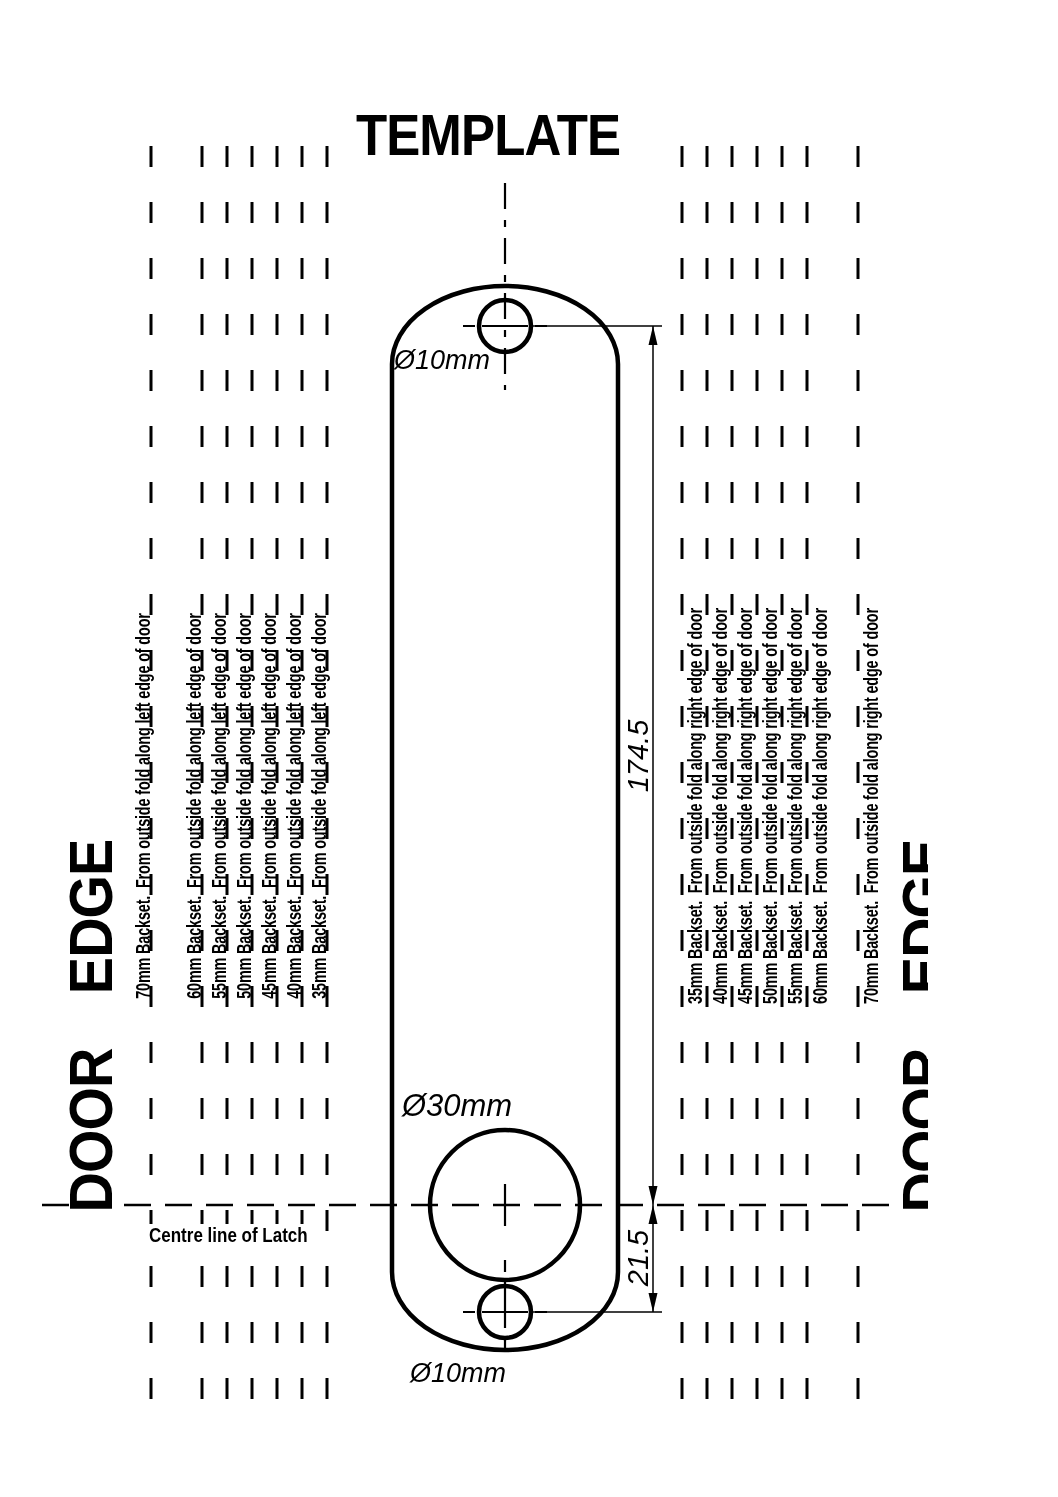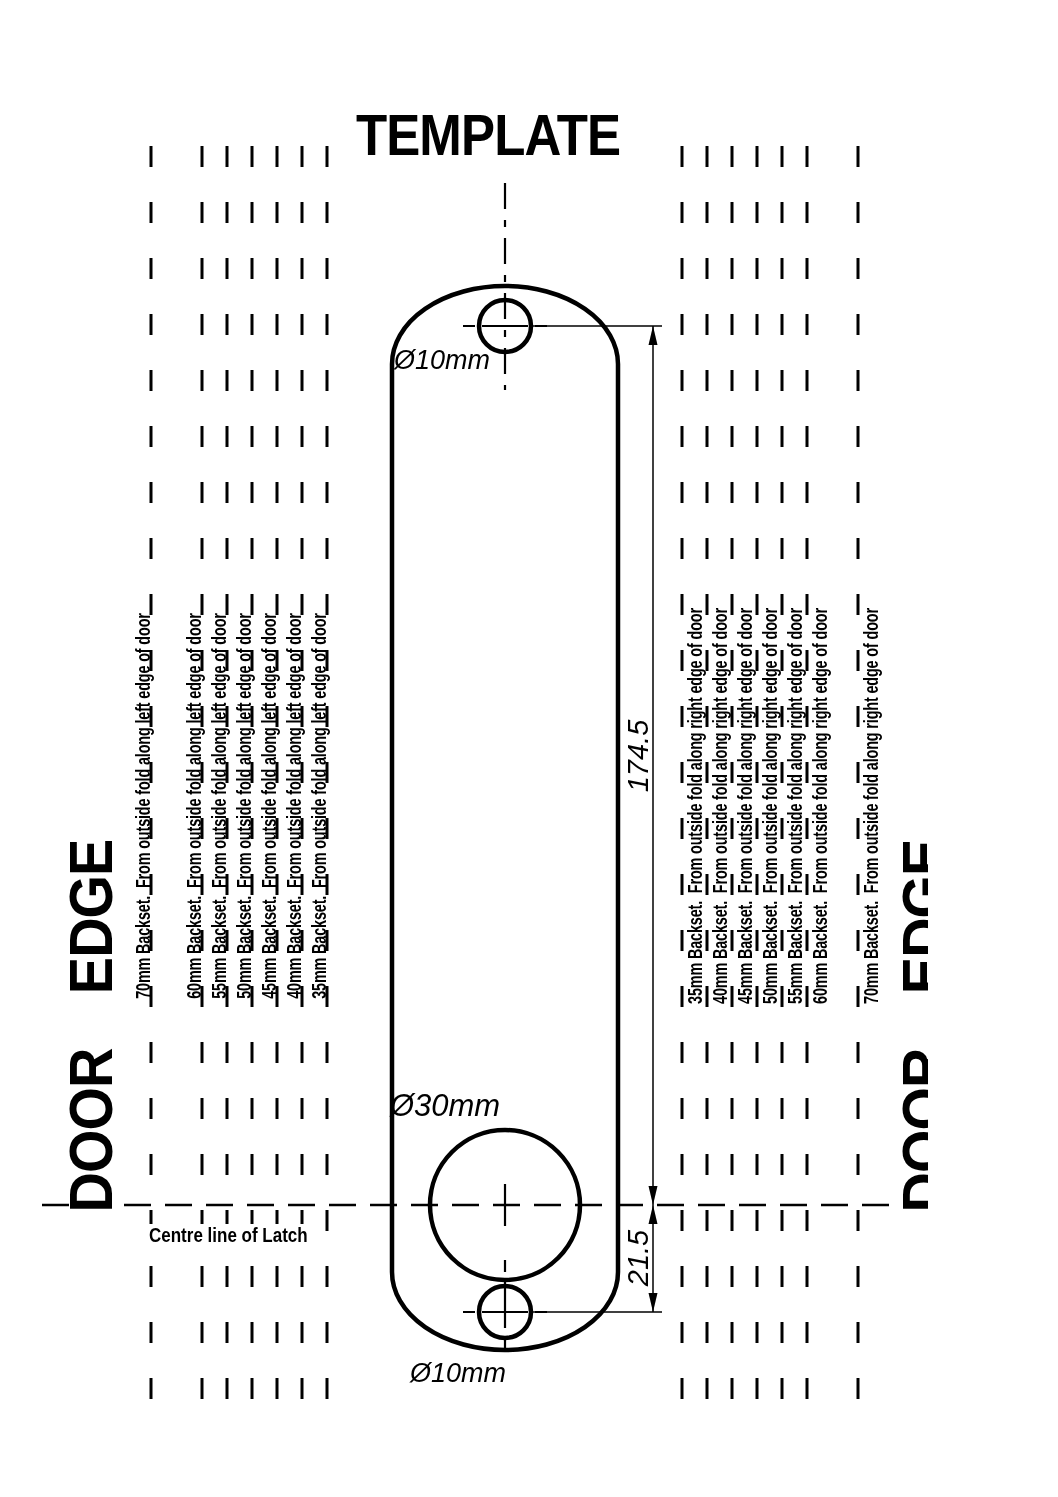--- a/index.html
+++ b/index.html
@@ -91,21 +91,21 @@
 
   <div class="fold-lbl" style="left:695px;top:806px;">35mm Backset.  From outside fold along right edge of door</div>
   <div class="fold-lbl" style="left:720px;top:806px;">40mm Backset.  From outside fold along right edge of door</div>
   <div class="fold-lbl" style="left:745px;top:806px;">45mm Backset.  From outside fold along right edge of door</div>
   <div class="fold-lbl" style="left:770px;top:806px;">50mm Backset.  From outside fold along right edge of door</div>
   <div class="fold-lbl" style="left:795px;top:806px;">55mm Backset.  From outside fold along right edge of door</div>
   <div class="fold-lbl" style="left:820px;top:806px;">60mm Backset.  From outside fold along right edge of door</div>
   <div class="fold-lbl" style="left:871px;top:806px;">70mm Backset.  From outside fold along right edge of door</div>
 
   <div class="dia" style="left:442px;top:360px;font-size:27px;">Ø10mm</div>
-  <div class="dia" style="left:445px;top:1106px;font-size:31px;">Ø30mm</div>
+  <div class="dia" style="left:457px;top:1106px;font-size:31px;">Ø30mm</div>
   <div class="dia" style="left:458px;top:1373px;font-size:27px;">Ø10mm</div>
 
   <div class="dim-rot" style="left:638px;top:756px;">174.5</div>
   <div class="dim-rot" style="left:638px;top:1258px;">21.5</div>
 
   <div class="centreline-lbl">Centre line of Latch</div>
 
 </div>
 
 </body></html>

